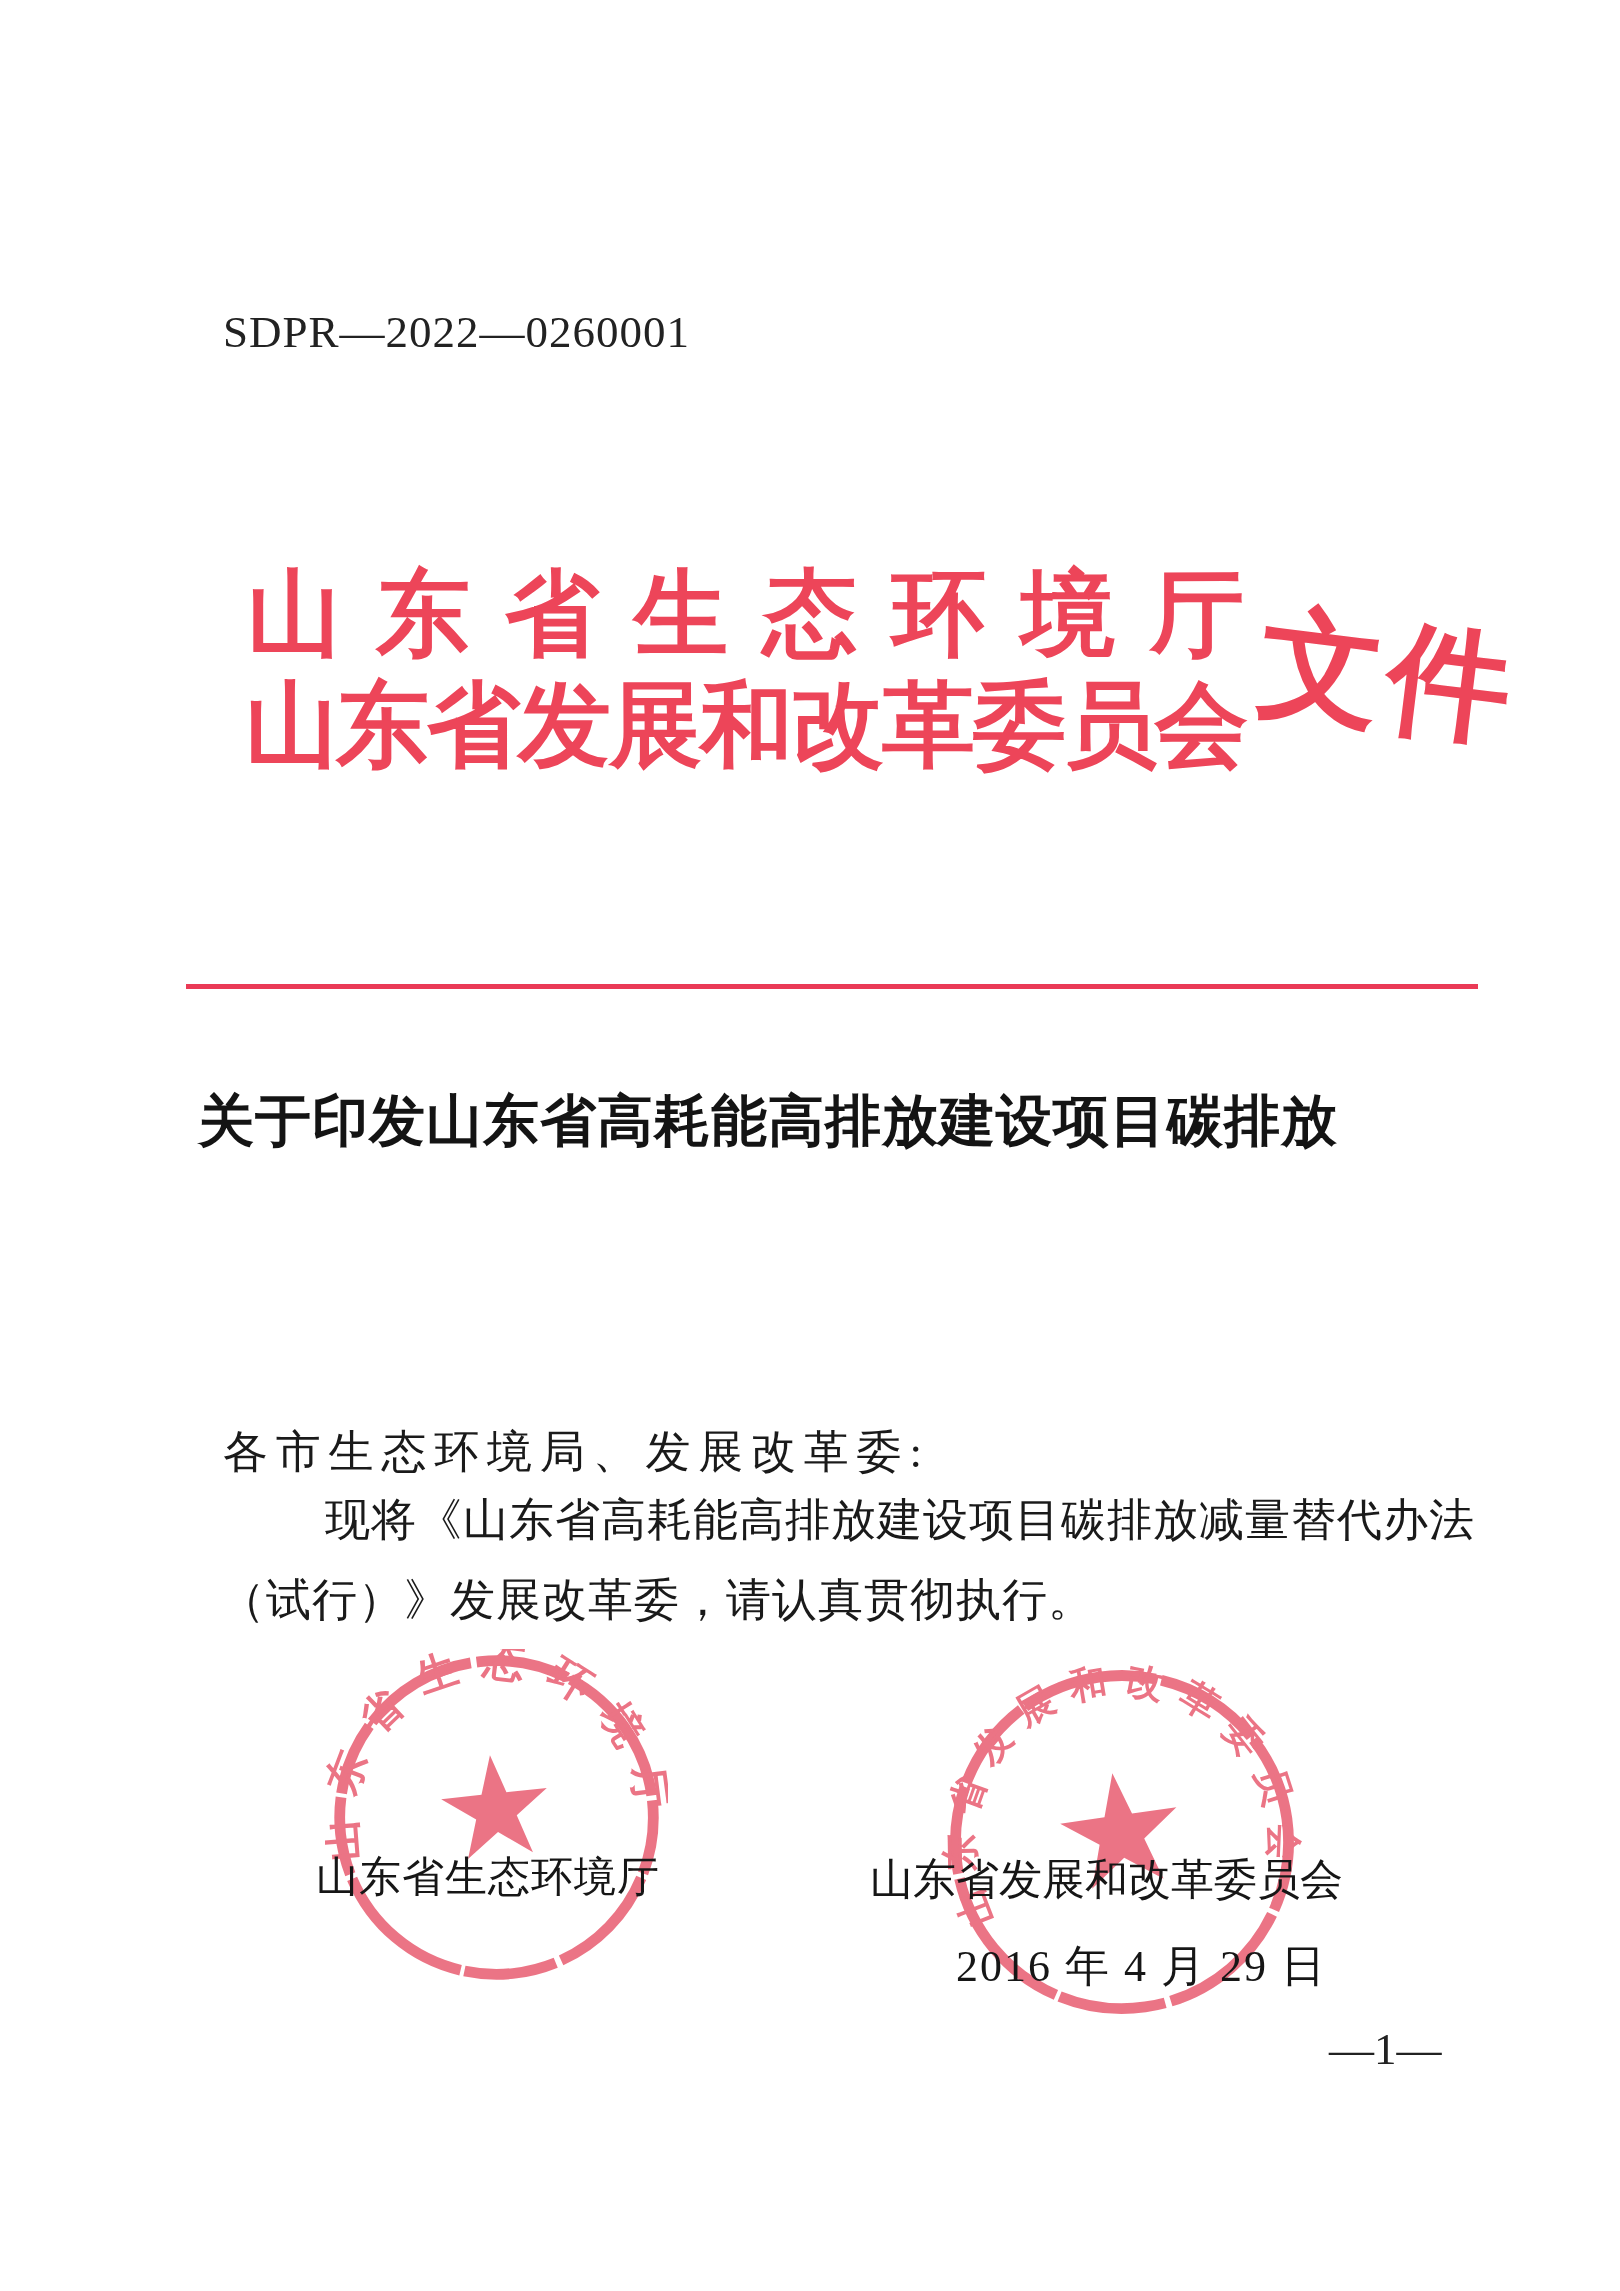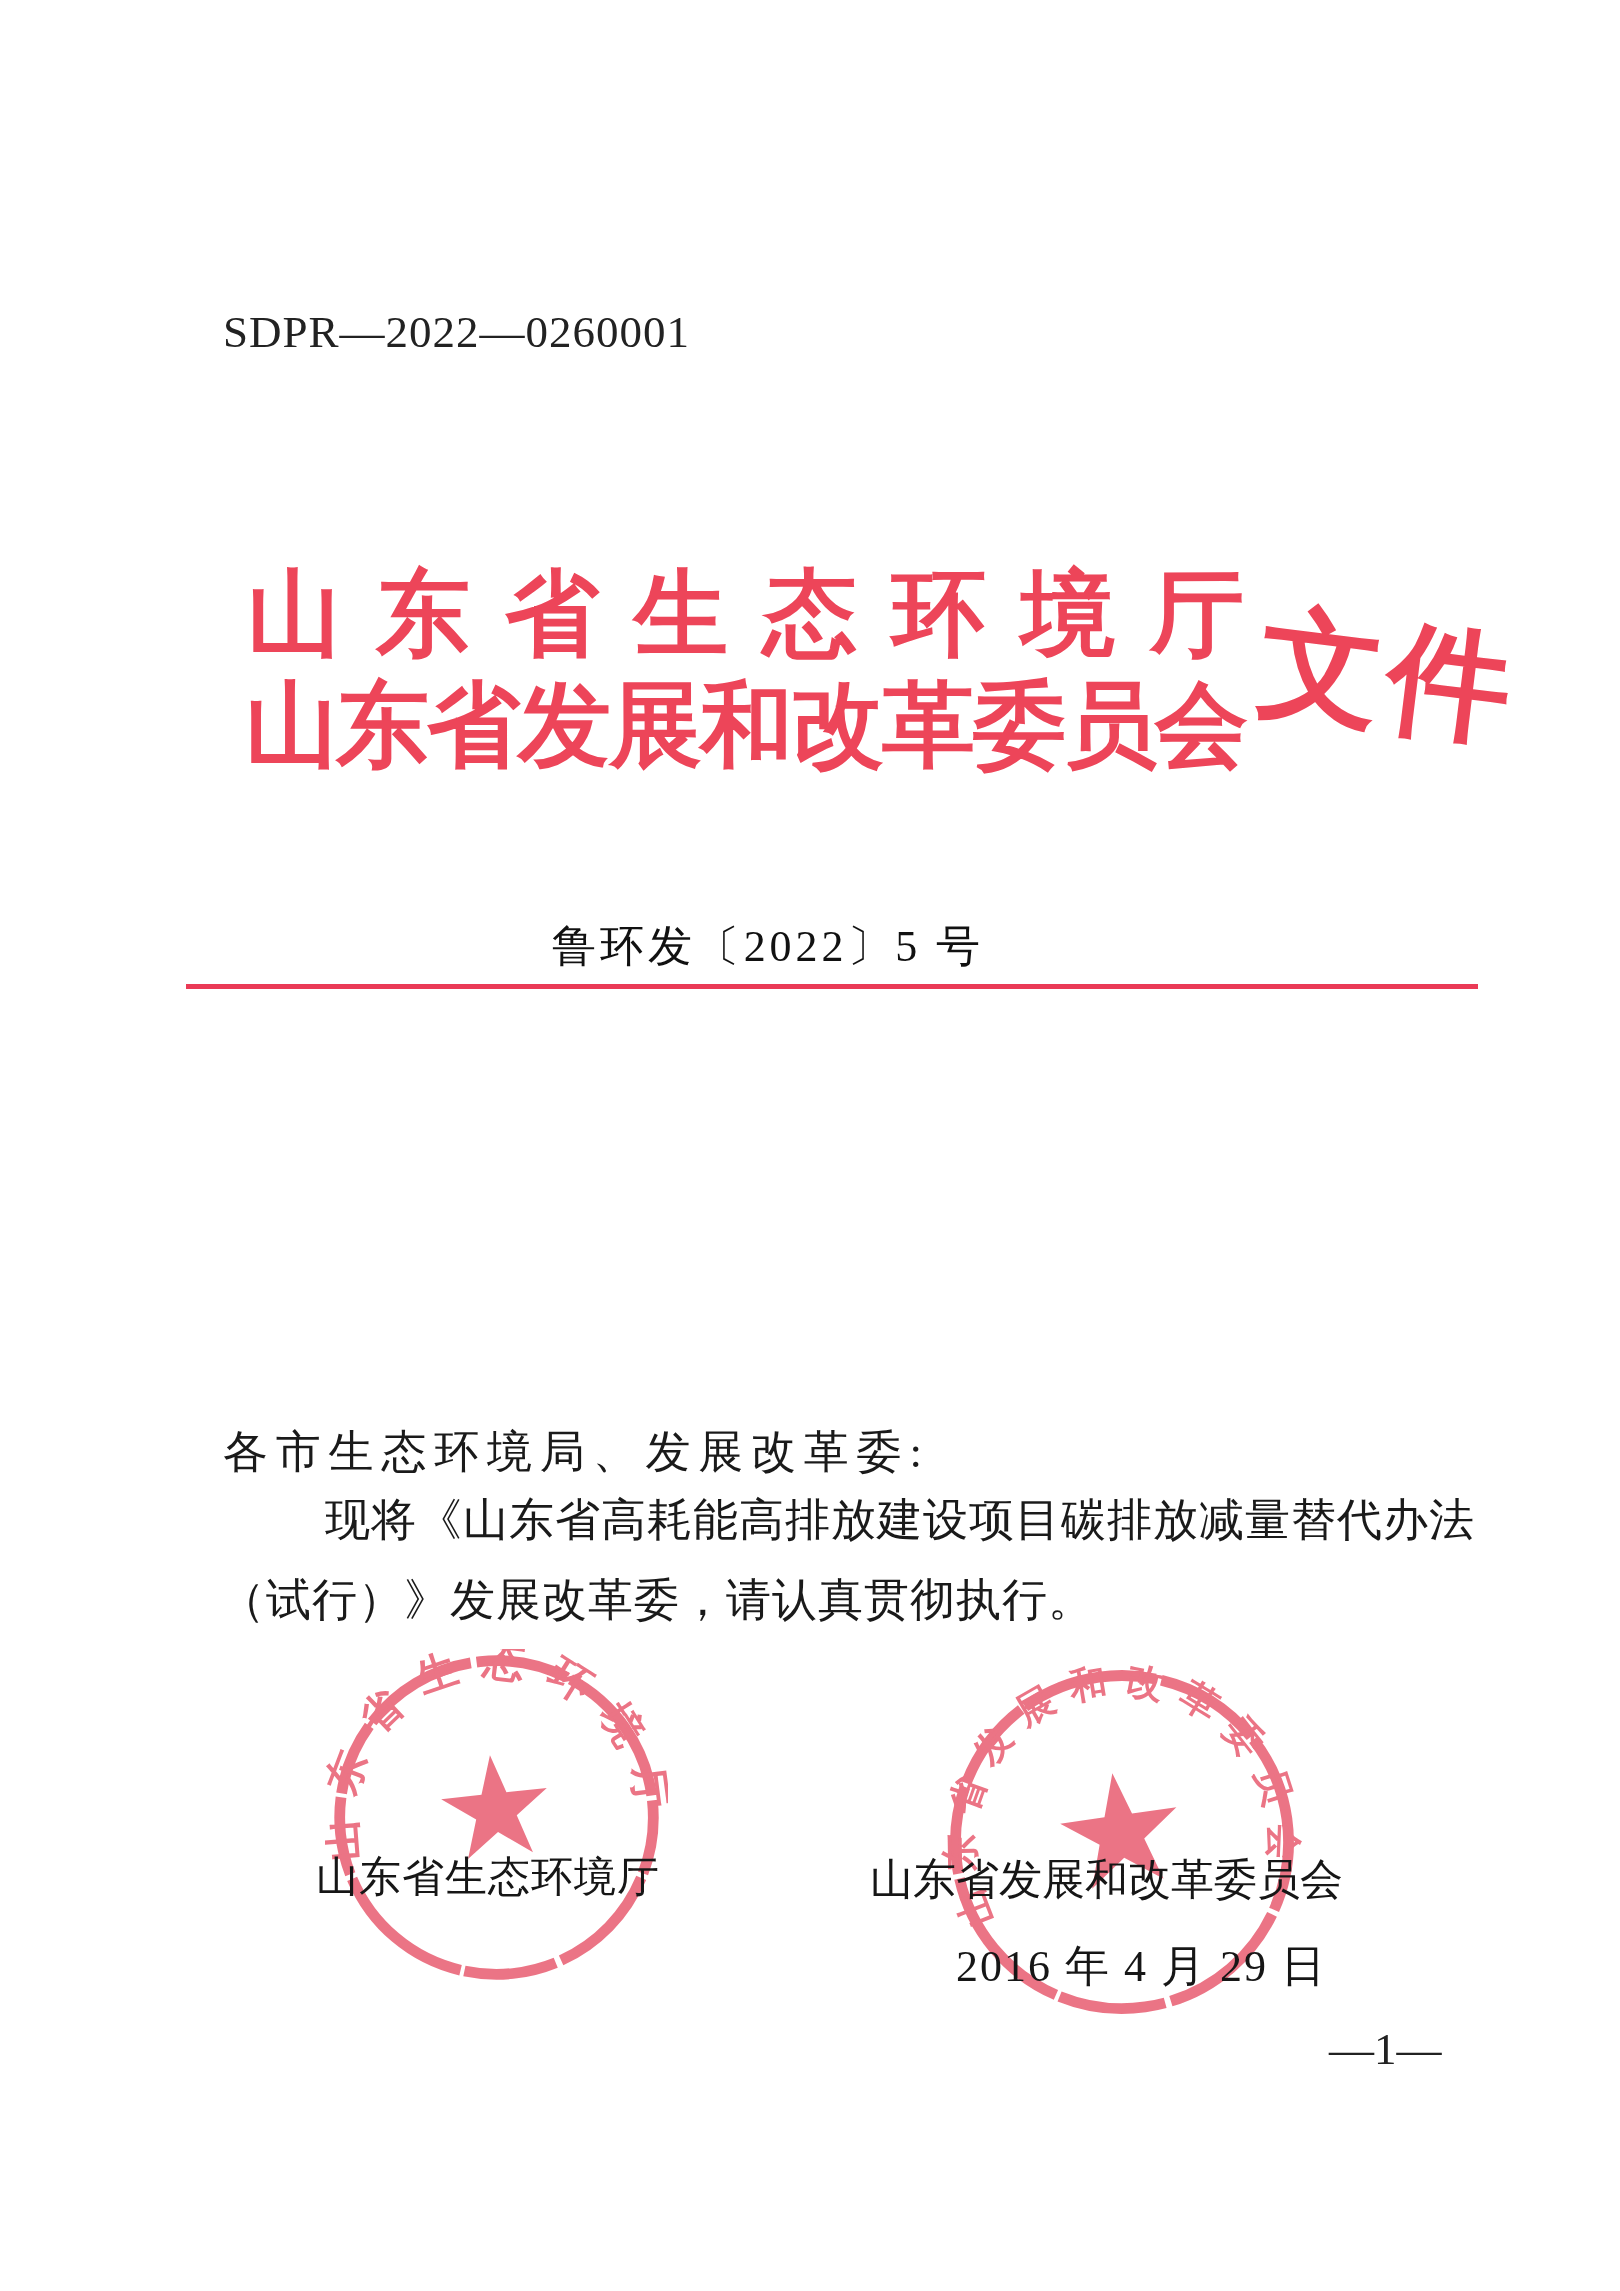--- a/index.html
+++ b/index.html
@@ -79,25 +79,25 @@
 <body>
 
 <div class="page">
 
   <div class="doc-code">SDPR—2022—0260001</div>
 
   <div class="org-line1">山东省生态环境厅</div>
   <div class="org-line2">山东省发展和改革委员会</div>
   <div class="doc-label">文件</div>
 
-  <div class="doc-number">鲁环发〔2022〕5 号</div>
 
   <div class="red-rule"></div>
 
   <div class="title-block">
+    <div>关于印发山东省高耗能高排放建设项目碳排放</div>
   </div>
 
   <div class="body-line salutation">各市生态环境局、发展改革委:</div>
   <div class="body-line para-line1">现将《山东省高耗能高排放建设项目碳排放减量替代办法</div>
   <div class="body-line para-line2">（试行）》发展改革委，请认真贯彻执行。</div>
 
   <svg class="stamp stamp-left" width="343" height="343" viewBox="0 0 350 350">
     <g opacity="0.82" transform="rotate(-6 175 172)">
       <circle cx="175" cy="172" r="160" fill="none" stroke="#e7566b" stroke-width="11" stroke-dasharray="75 5 120 6 95 4 150 5 80 4"></circle>
       <path id="arcL" d="M 56 255 A 145 145 0 1 1 294 255" fill="none"></path>

